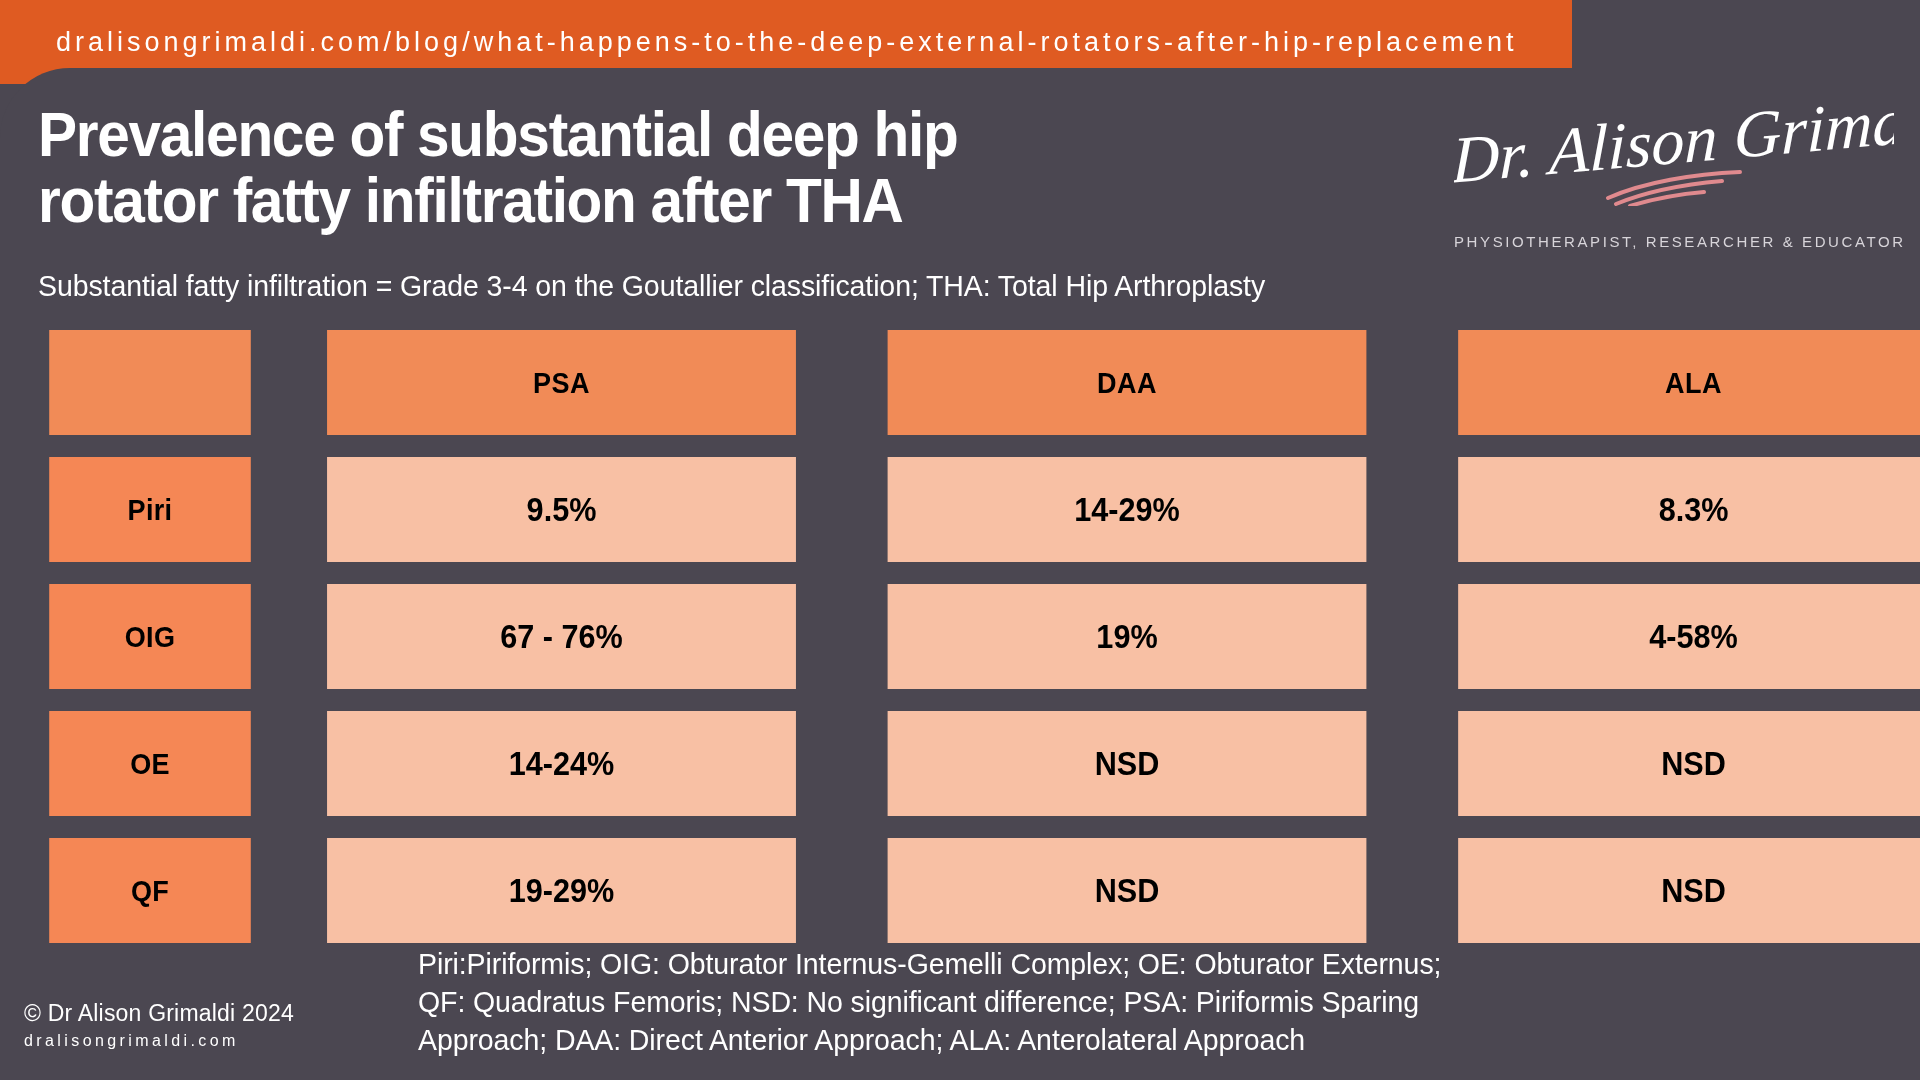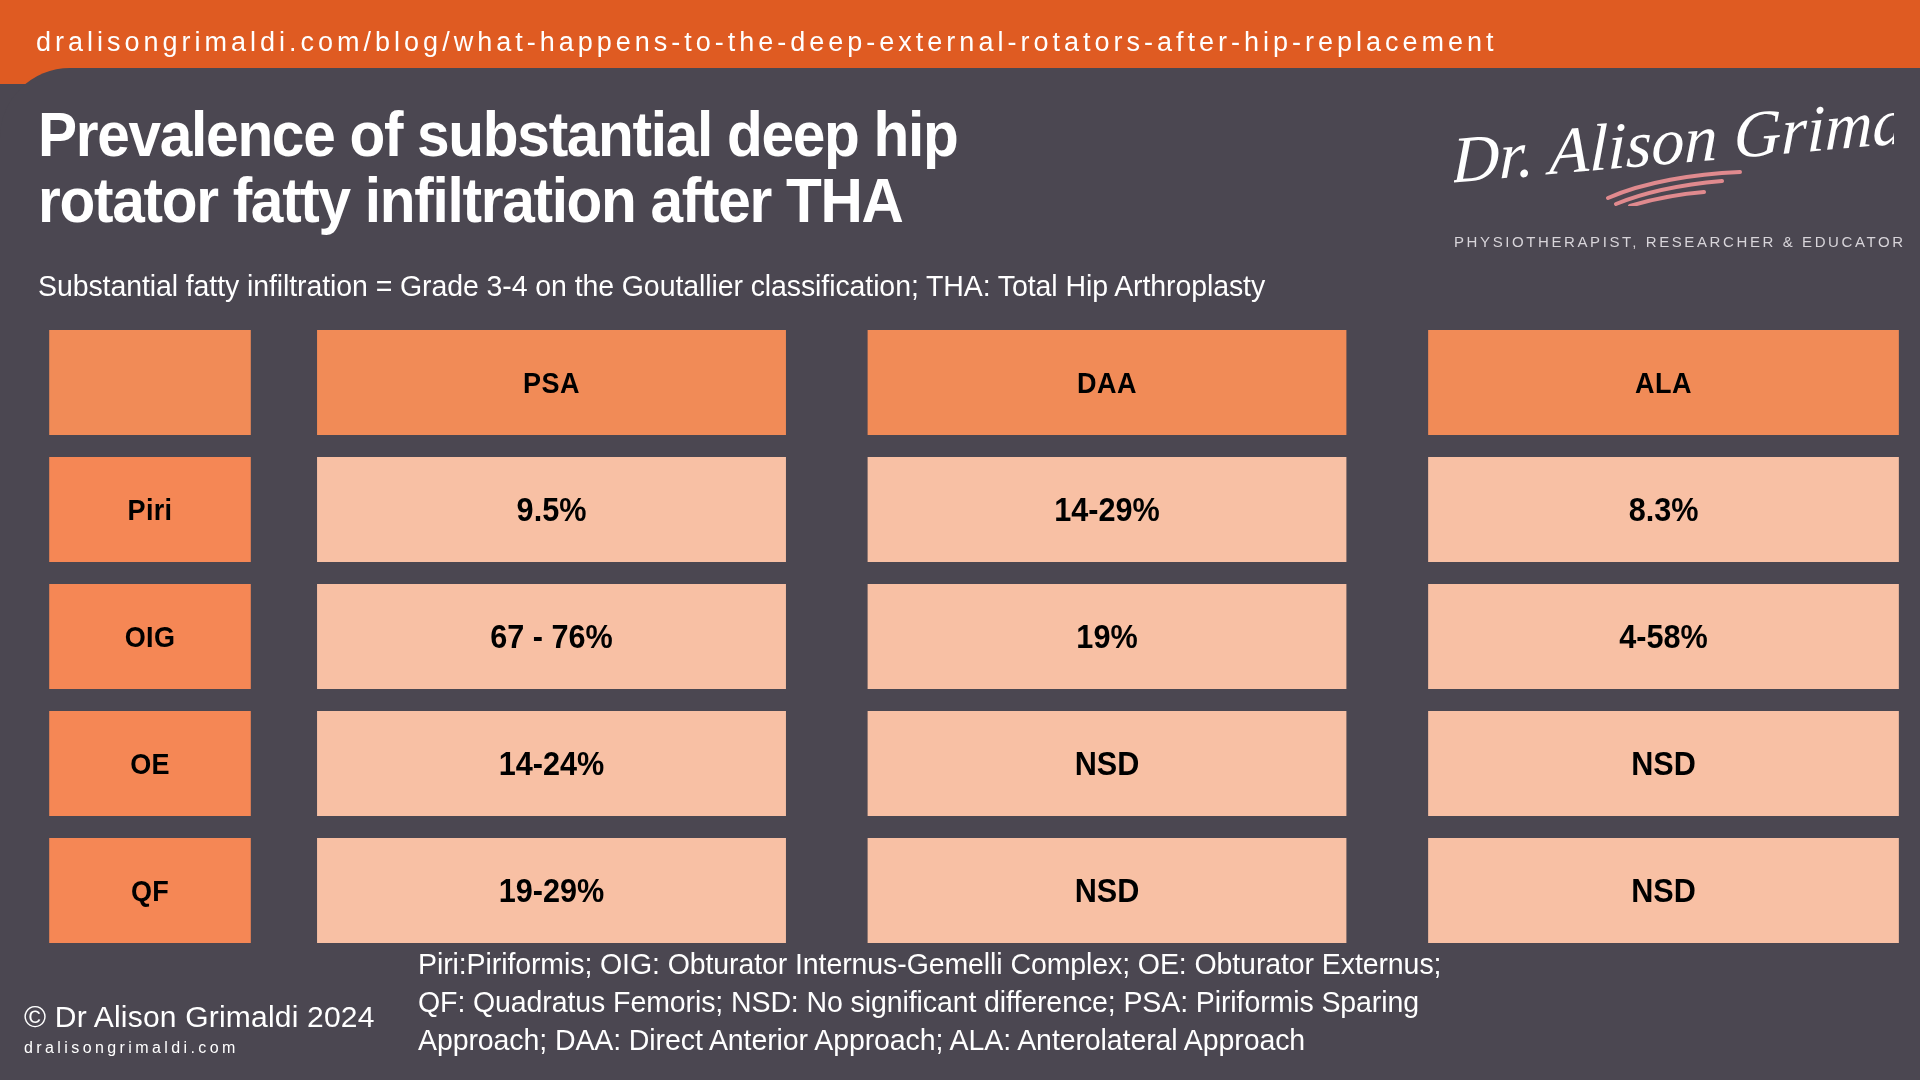--- a/index.html
+++ b/index.html
@@ -17,26 +17,26 @@
     width: 1920px;
     height: 1080px;
     background: #4B4751;
     overflow: hidden;
   }
 
   
   .url-bar {
     position: absolute;
     top: 0; left: 0;
-    width: 1920px;
+    width: 1572px;
     height: 84px;
     background: #DF5B22;
     display: flex;
     align-items: center;
-    padding-left: 36px;
+    padding-left: 56px;
     z-index: 1;
   }
   .url-text {
     color: #FFFFFF;
     font-family: "Liberation Sans", sans-serif;
     font-size: 27px;
     font-weight: 300;
     letter-spacing: 4.0px;
     white-space: nowrap;
   }
@@ -121,21 +121,21 @@
   
   .table {
     position: absolute;
     top: 330px; left: 38px;
     width: 1846px;
     z-index: 3;
   }
   .row {
     display: grid;
     grid-template-columns: 224px 521px 532px 523px;
-    gap: 29px;
+    gap: 39px;
     margin-bottom: 22px;
   }
   .cell {
     height: 105px;
     display: flex;
     align-items: center;
     justify-content: center;
     color: #000000;
     font-family: "Liberation Sans Narrow", "Liberation Sans", sans-serif;
     font-weight: bold;
@@ -166,21 +166,21 @@
   .footer-legend div { white-space: nowrap; }
 
   .footer-credit {
     position: absolute;
     left: 24px; top: 1000px;
     z-index: 3;
   }
   .credit-line1 {
     color: #FFFFFF;
     font-family: "Liberation Sans", sans-serif;
-    font-size: 30px;
+    font-size: 23px;
     font-weight: 400;
     letter-spacing: 0.2px;
     white-space: nowrap;
   }
   .credit-line2 {
     color: #FFFFFF;
     font-family: "Liberation Sans", sans-serif;
     font-size: 16px;
     font-weight: 300;
     letter-spacing: 3.4px;

